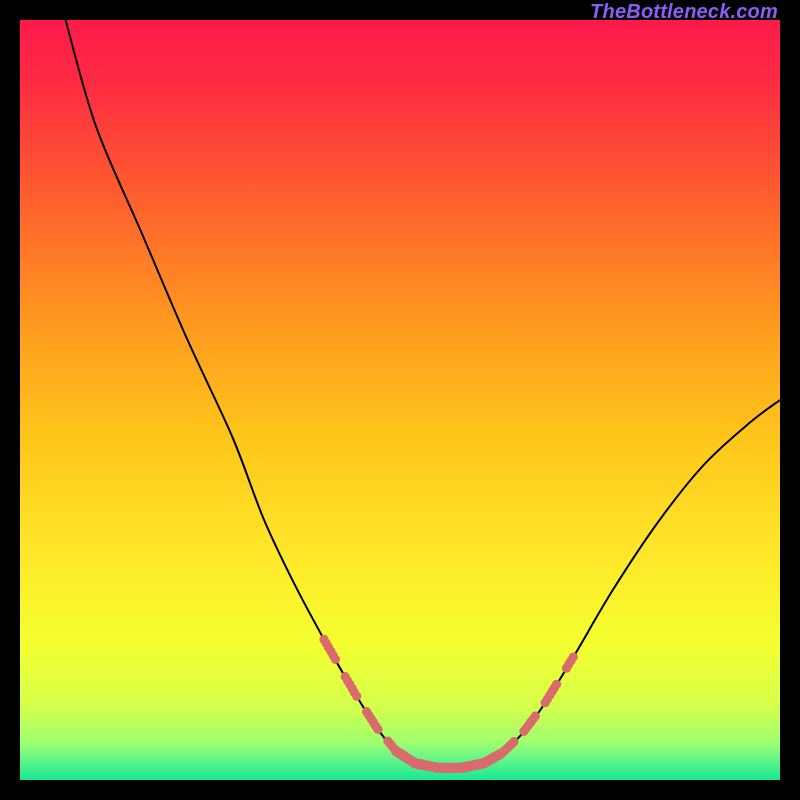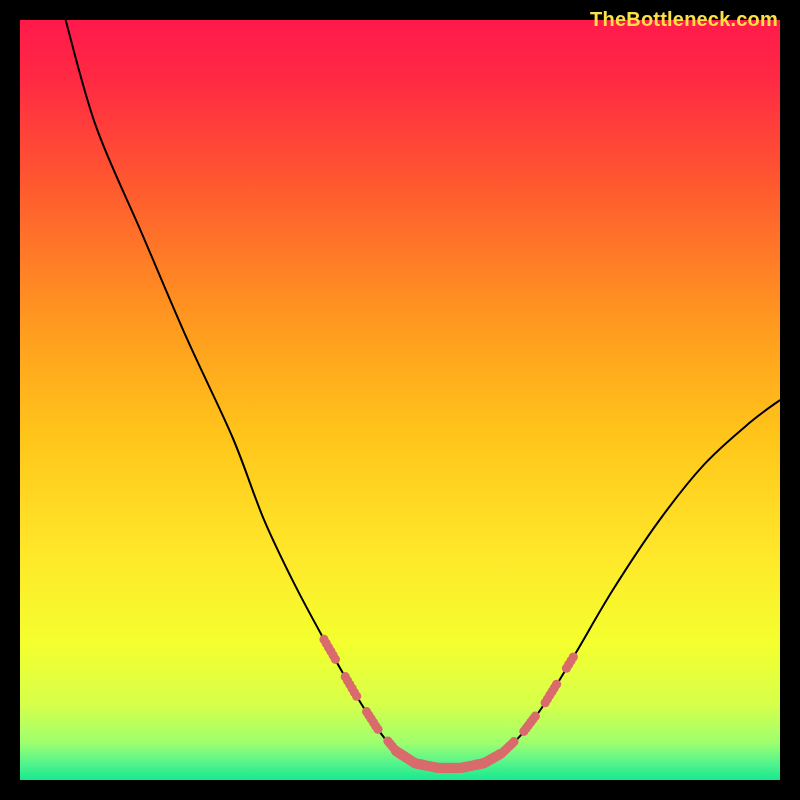--- a/index.html
+++ b/index.html
@@ -13,27 +13,28 @@
   .frame {
     position: absolute;
     left: 20px;
     top: 20px;
     width: 760px;
     height: 760px;
     background: #000;
   }
   .watermark {
     position: absolute;
-    top: 8px;
+    top: 0px;
     right: 22px;
     font-family: Arial, Helvetica, sans-serif;
     font-size: 20px;
     font-weight: 600;
-    color: #fde047;
+    color: #8b5cf6;
     letter-spacing: 0.2px;
+    font-style: italic;
   }
   svg { display: block; }
 </style>
 </head>
 <body>
 
 <div class="frame">
   <svg id="chart-svg" width="760" height="760" viewBox="0 0 760 760">
     <defs>
       <linearGradient id="bg-grad" x1="0" y1="0" x2="0" y2="1">

